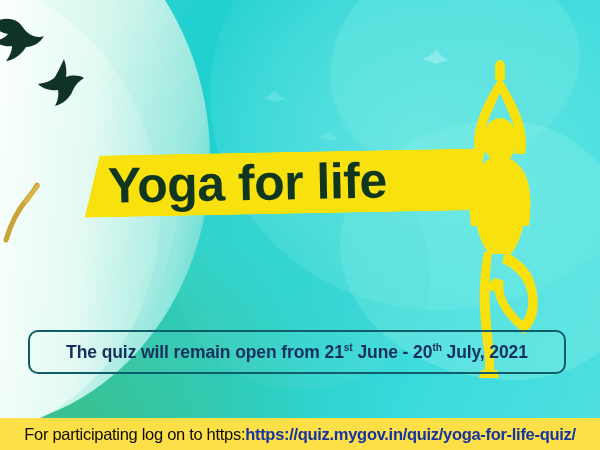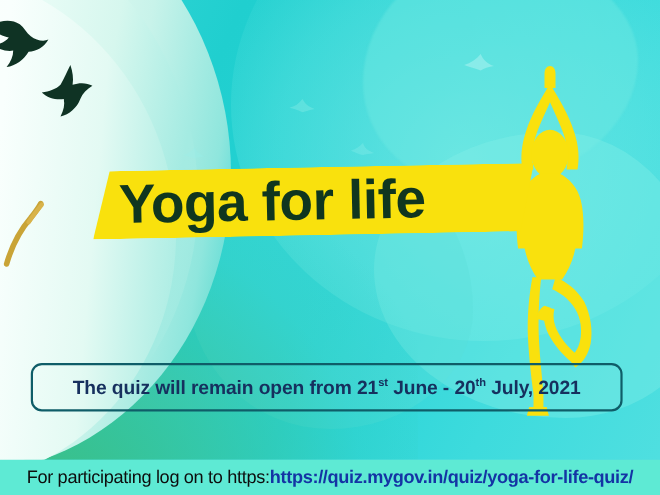--- a/index.html
+++ b/index.html
@@ -213,21 +213,21 @@
     font-weight: 700;
   }
 
   
   .bottom-bar {
     position: absolute;
     left: 0;
     top: 418px;
     width: 600px;
     height: 32px;
-    background: #5eead4;
+    background: #fde047;
     display: flex;
     align-items: center;
     justify-content: center;
     overflow: hidden;
   }
   .bottom-line {
     font-size: 16.5px;
     letter-spacing: -0.3px;
     white-space: nowrap;
   }

